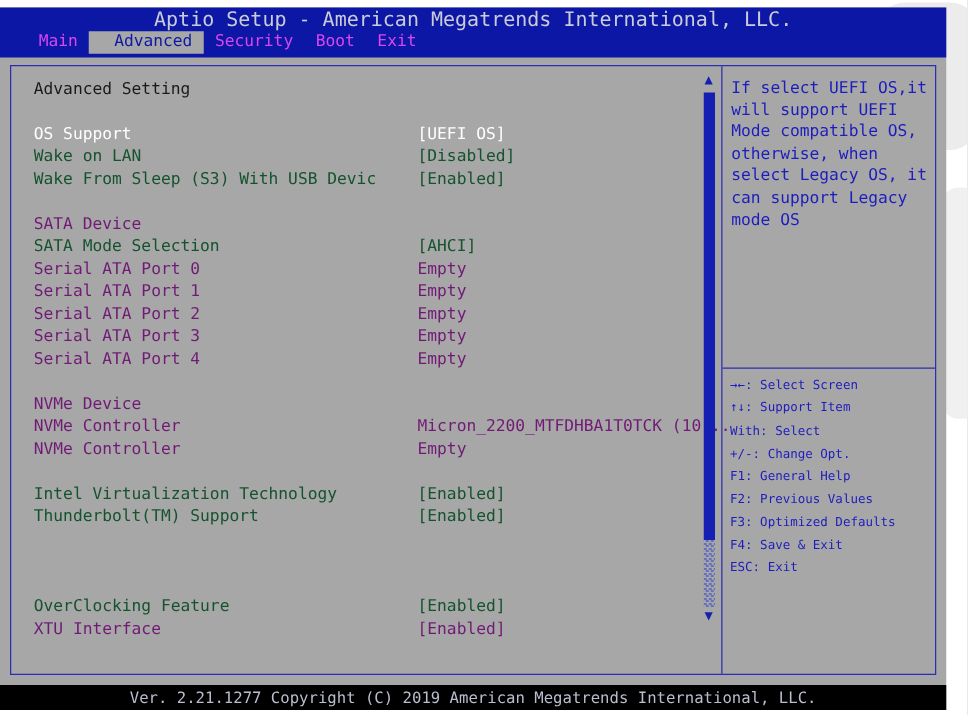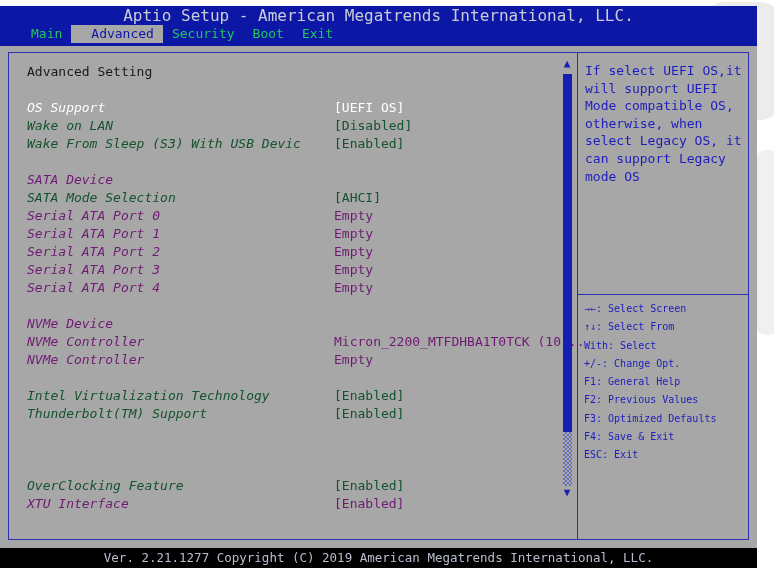--- a/index.html
+++ b/index.html
@@ -14,31 +14,31 @@
   .artifact { position:absolute; background:#ececec; z-index:0; }
   .artifact.a1 { left:702px; top:2px;  width:80px; height:118px; border-radius:22px; }
   .artifact.a2 { left:753px; top:150px; width:30px; height:185px; border-radius:14px; background:#f0f0f0; }
 
   .bios { position:absolute; left:0; top:6px; width:757px; height:562px; background:#a7a7a7; z-index:1; }
 
   
   .topbar { position:absolute; left:0; top:0; width:757px; height:40px; background:#0d17a6; }
   .title  { text-align:center; color:#c9ccd8; font-size:16px; line-height:20px; white-space:nowrap; }
   .tabs   { position:absolute; left:22px; top:19px; display:flex; font-size:13px; line-height:18px; }
-  .tab    { color:#22c55e; padding:0 9px; white-space:nowrap; }
+  .tab    { color:#d946ef; padding:0 9px; white-space:nowrap; }
   .tab.active { background:#a7a7a7; color:#0d17a6;padding-left:20px; }
 
   
   .content { position:absolute; left:8px; top:46px; width:741px; height:488px;
              box-sizing:border-box; border:1px solid #2e2eb0; }
 
   .settings { position:absolute; left:1px; top:0; width:548px; padding-top:10px; }
   .heading  { height:18px; margin-left:17px; font-size:13px; line-height:18px; color:#1a1a1a; }
   .row      { position:relative; height:18px; font-size:13px; line-height:18px; white-space:nowrap; }
-  .row .lbl { margin-left:17px;font-style:italic; }
+  .row .lbl { margin-left:17px; }
   .row .val { position:absolute; left:324px; top:0; }
   .row.option   { color:#14532d; }
   .row.info     { color:#701a75; }
   .row.selected { color:#ffffff; }
 
   
   .scroll-up   { position:absolute; left:551px; top:5px;  width:14px; text-align:center; color:#1520b2; font-size:11px; line-height:12px; }
   .scroll-down { position:absolute; left:551px; top:434px; width:14px; text-align:center; color:#1520b2; font-size:11px; line-height:12px; }
   .scroll-thumb  { position:absolute; left:554px; top:21px;  width:9px; height:358px; background:#1520b2; }
   .scroll-dither { position:absolute; left:554px; top:379px; width:9px; height:54px;
@@ -119,21 +119,21 @@
         <div class="help-desc">If select UEFI OS,it
 will support UEFI
 Mode compatible OS,
 otherwise, when
 select Legacy OS, it
 can support Legacy
 mode OS</div>
         <div class="hdivider"></div>
         <div class="hotkeys">
             <div class="key-line">→←: Select Screen</div>
-            <div class="key-line">↑↓: Select From</div>
+            <div class="key-line">↑↓: Support Item</div>
             <div class="key-line">With: Select</div>
             <div class="key-line">+/-: Change Opt.</div>
             <div class="key-line">F1: General Help</div>
             <div class="key-line">F2: Previous Values</div>
             <div class="key-line">F3: Optimized Defaults</div>
             <div class="key-line">F4: Save &amp; Exit</div>
             <div class="key-line">ESC: Exit</div>
           </div>
       </div>
     </div>

